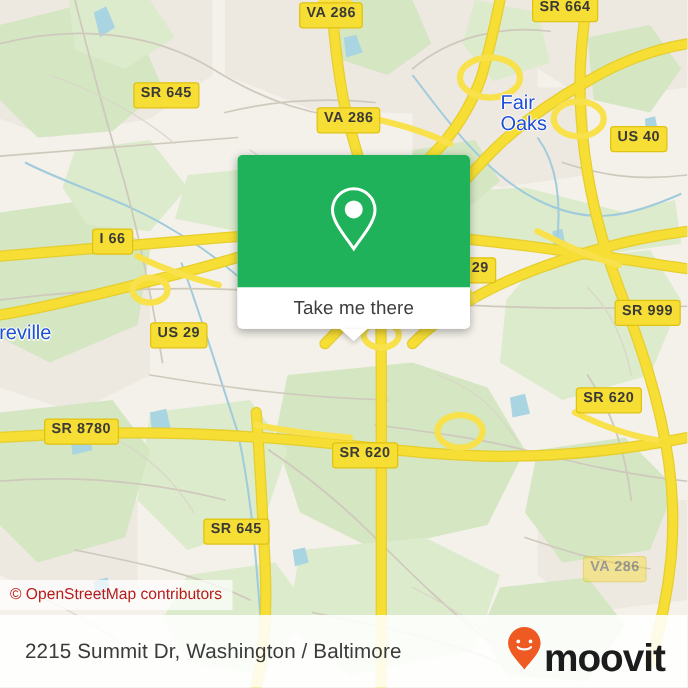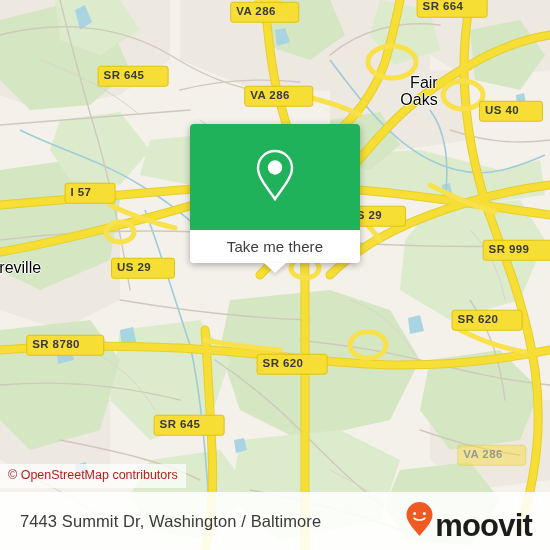--- a/index.html
+++ b/index.html
@@ -18,44 +18,44 @@
   .shield{
     position:absolute;
     background:#F7DE34;
     border:1.5px solid #E0C210;
     border-radius:3px;
     color:#3A3A38;
     font-size:11.5px;
     font-weight:bold;
     letter-spacing:.4px;
     line-height:1;
-    padding:3px 23px 4px 5px;
+    padding:3px 5px 4px 5px;
     white-space:nowrap;
     transform:translate(-50%,-50%);
     box-sizing:border-box;
   }
   .shield.faded{opacity:.45;}
 
   
   .place{
     position:absolute;
     transform:translate(-50%,-50%);
-    color:#000000;
+    color:#1d4ed8;
     font-size:16px;
     line-height:17px;
-    text-align:right;
+    text-align:left;
     white-space:pre;
     text-shadow:
        1px 0 0 rgba(255,255,255,.9), -1px 0 0 rgba(255,255,255,.9),
        0 1px 0 rgba(255,255,255,.9), 0 -1px 0 rgba(255,255,255,.9);
   }
 
   
   .card{
-    position:absolute;left:190px;top:124px;width:170px;
+    position:absolute;left:190px;top:124px;width:186px;
     border-radius:4px;
     box-shadow:0 2px 7px rgba(0,0,0,.30);
     background:#fff;
     overflow:visible;
   }
   .card-top{
     background:#1FB25A;
     height:106px;
     border-radius:4px 4px 0 0;
     display:flex;align-items:center;justify-content:center;
@@ -242,21 +242,21 @@
 
     <div class="place" style="left:419px;top:91px"><span>Fair
 Oaks</span></div>
     <div class="place" style="left:18px;top:267px"><span>treville</span></div>
 
     <div class="shield" style="left:265px;top:12px">VA 286</div>
     <div class="shield" style="left:452px;top:7px">SR 664</div>
     <div class="shield" style="left:133px;top:76px">SR 645</div>
     <div class="shield" style="left:279px;top:96px">VA 286</div>
     <div class="shield" style="left:511px;top:111px">US 40</div>
-    <div class="shield" style="left:90px;top:193px">I 57</div>
+    <div class="shield" style="left:90px;top:193px">I 66</div>
     <div class="shield" style="left:374px;top:216px">US 29</div>
     <div class="shield" style="left:518px;top:250px">SR 999</div>
     <div class="shield" style="left:143px;top:268px">US 29</div>
     <div class="shield" style="left:487px;top:320px">SR 620</div>
     <div class="shield" style="left:65px;top:345px">SR 8780</div>
     <div class="shield" style="left:292px;top:364px">SR 620</div>
     <div class="shield" style="left:189px;top:425px">SR 645</div>
     <div class="shield faded" style="left:492px;top:455px">VA 286</div>
 
     <div class="attrib">© OpenStreetMap contributors</div>
@@ -271,21 +271,21 @@
         </svg>
       </span>
     </div>
     <div class="card-bottom">
       <span class="label">Take me there</span>
       <span class="card-tail"></span>
     </div>
   </div>
 
   <div class="bottombar">
-    <span class="addr">7443 Summit Dr, Washington / Baltimore</span>
+    <span class="addr">2215 Summit Dr, Washington / Baltimore</span>
     <div class="brand">
       <span>
         <svg width="29" height="36" viewBox="0 0 29 36" xmlns="http://www.w3.org/2000/svg">
           <path d="M14.5 1 C7.3 1 1.5 6.8 1.5 14 C1.5 21.5 10 29 14.5 35 C19 29 27.5 21.5 27.5 14 C27.5 6.8 21.7 1 14.5 1 Z" fill="#EF5A23"></path>
           <circle cx="9.6" cy="12.6" r="1.5" fill="#ffffff"></circle>
           <circle cx="19.4" cy="12.6" r="1.5" fill="#ffffff"></circle>
           <path d="M9.2 17.2 C11 19.6 18 19.6 19.8 17.2" fill="none" stroke="#ffffff" stroke-width="1.7" stroke-linecap="round"></path>
         </svg>
       </span>
       <span class="wordmark">moovit</span>

